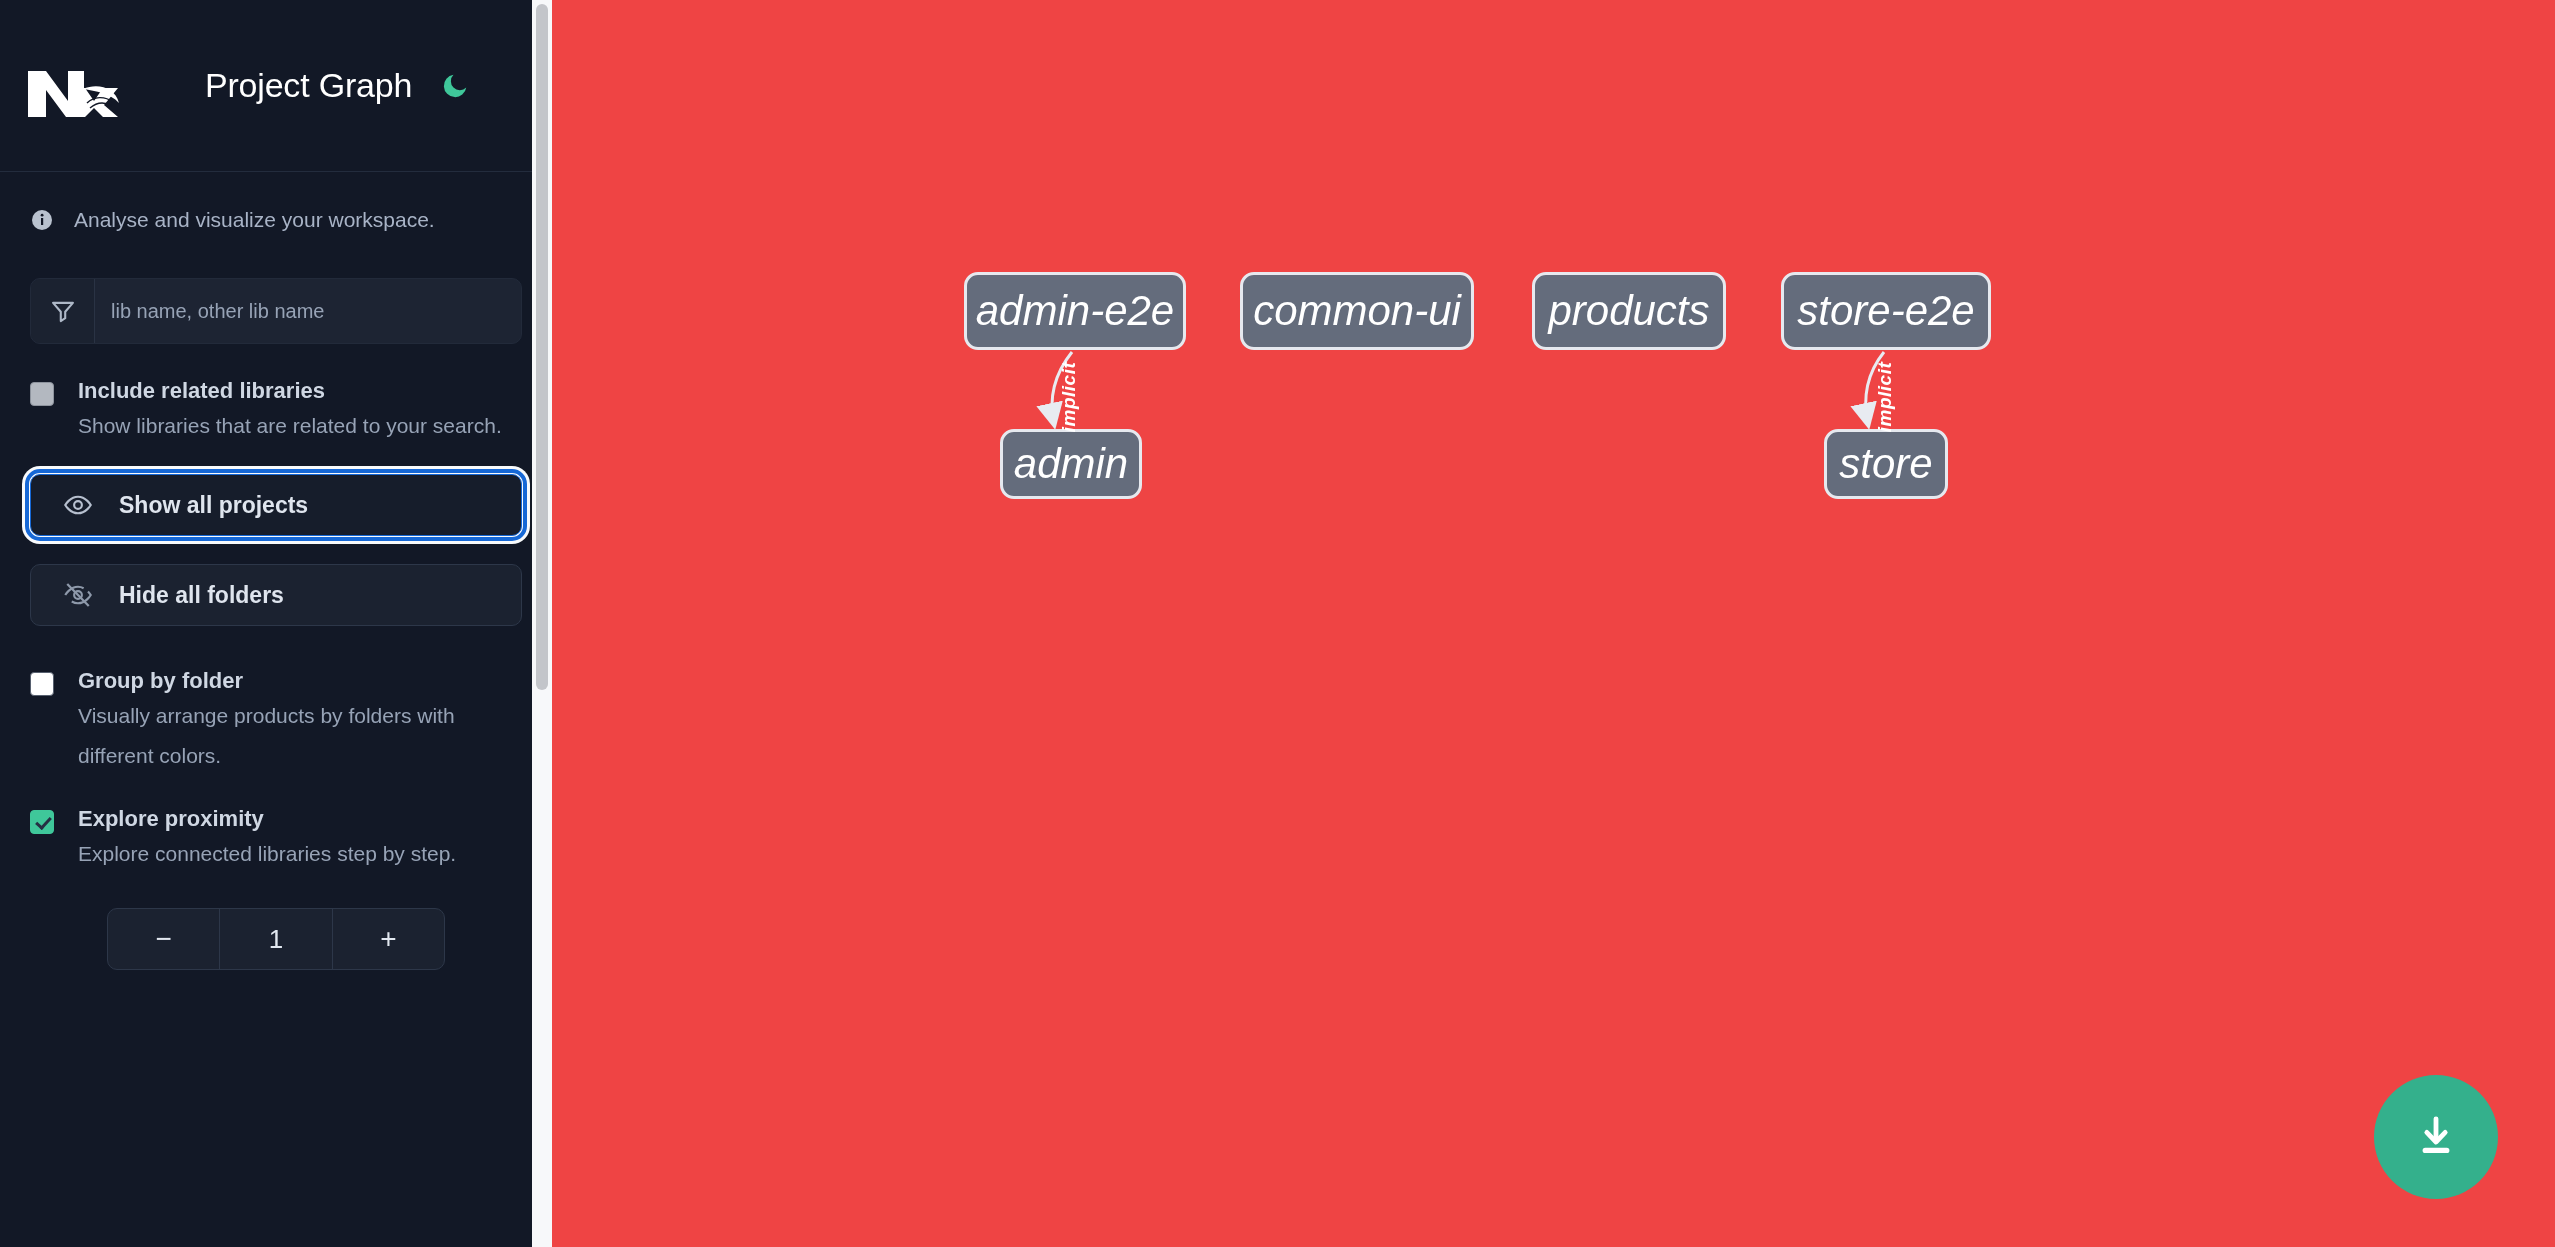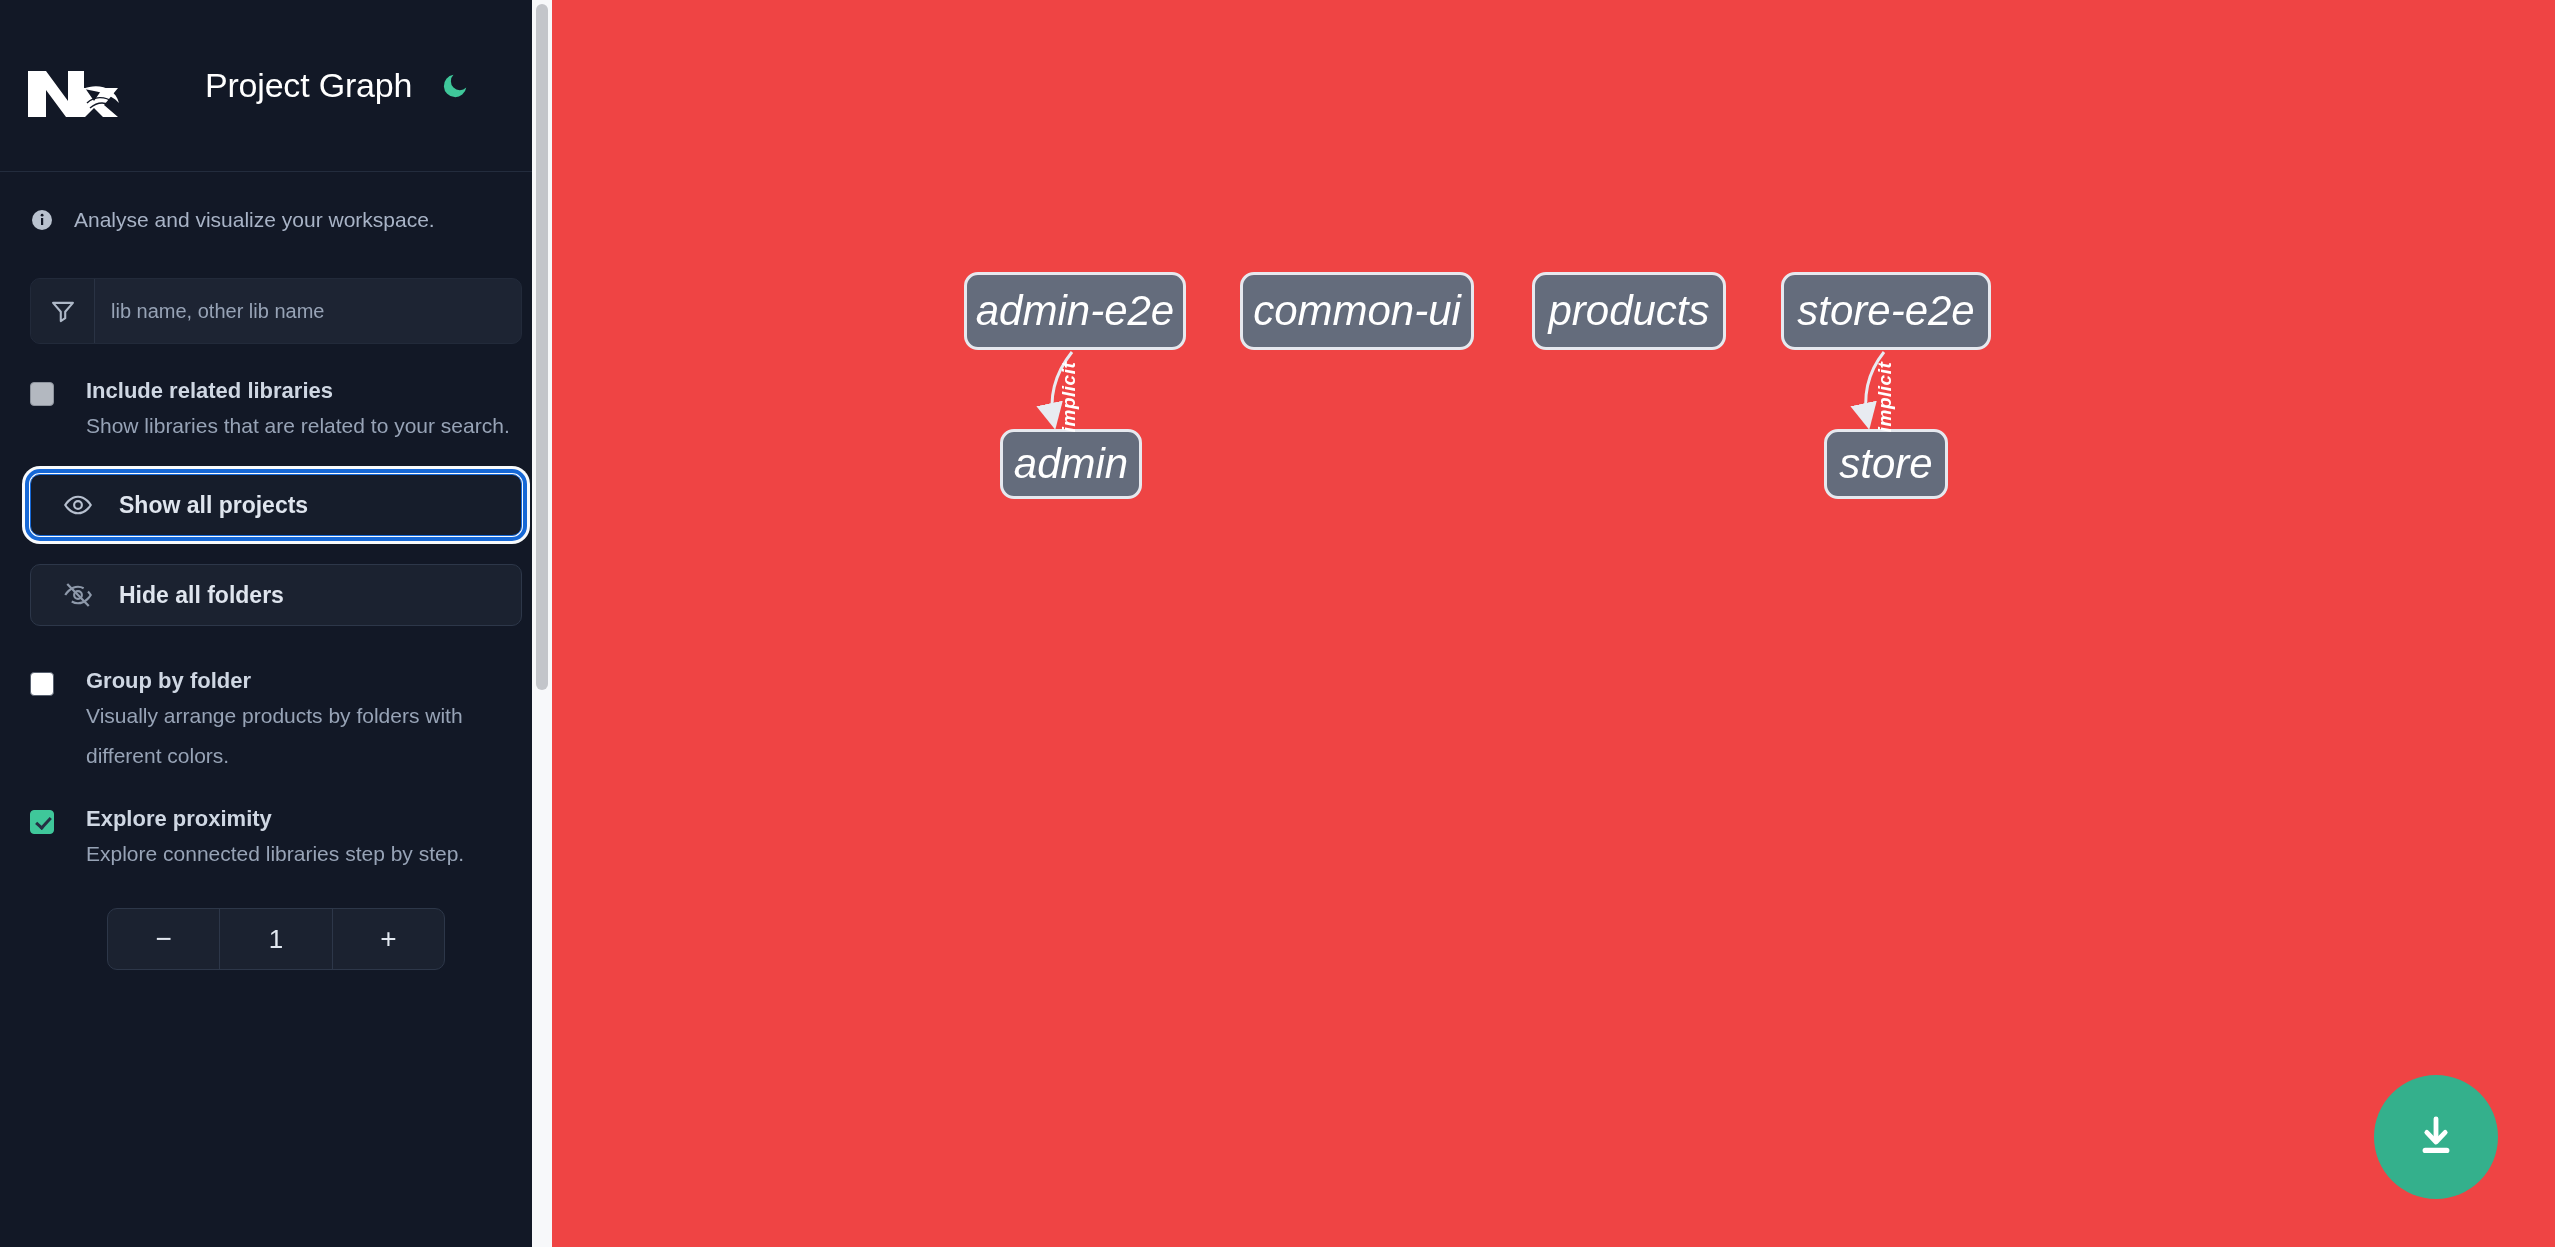--- a/index.html
+++ b/index.html
@@ -95,21 +95,21 @@
   .cb.green { background: #3fc79a; border: 1px solid #3fc79a; }
   .cb.green::after {
     content: "";
     position: absolute;
     left: 8px; top: 3px;
     width: 6px; height: 12px;
     border: solid #253044;
     border-width: 0 3px 3px 0;
     transform: rotate(42deg);
   }
-  .opt-text { margin-left: 32px; }
+  .opt-text { margin-left: 24px; }
   .opt-label {
     color: #cfd7e3;
     font-size: 22px;
     font-weight: bold;
     line-height: 30px;
   }
   .opt-desc {
     color: #97a3b6;
     font-size: 21px;
     line-height: 40px;

